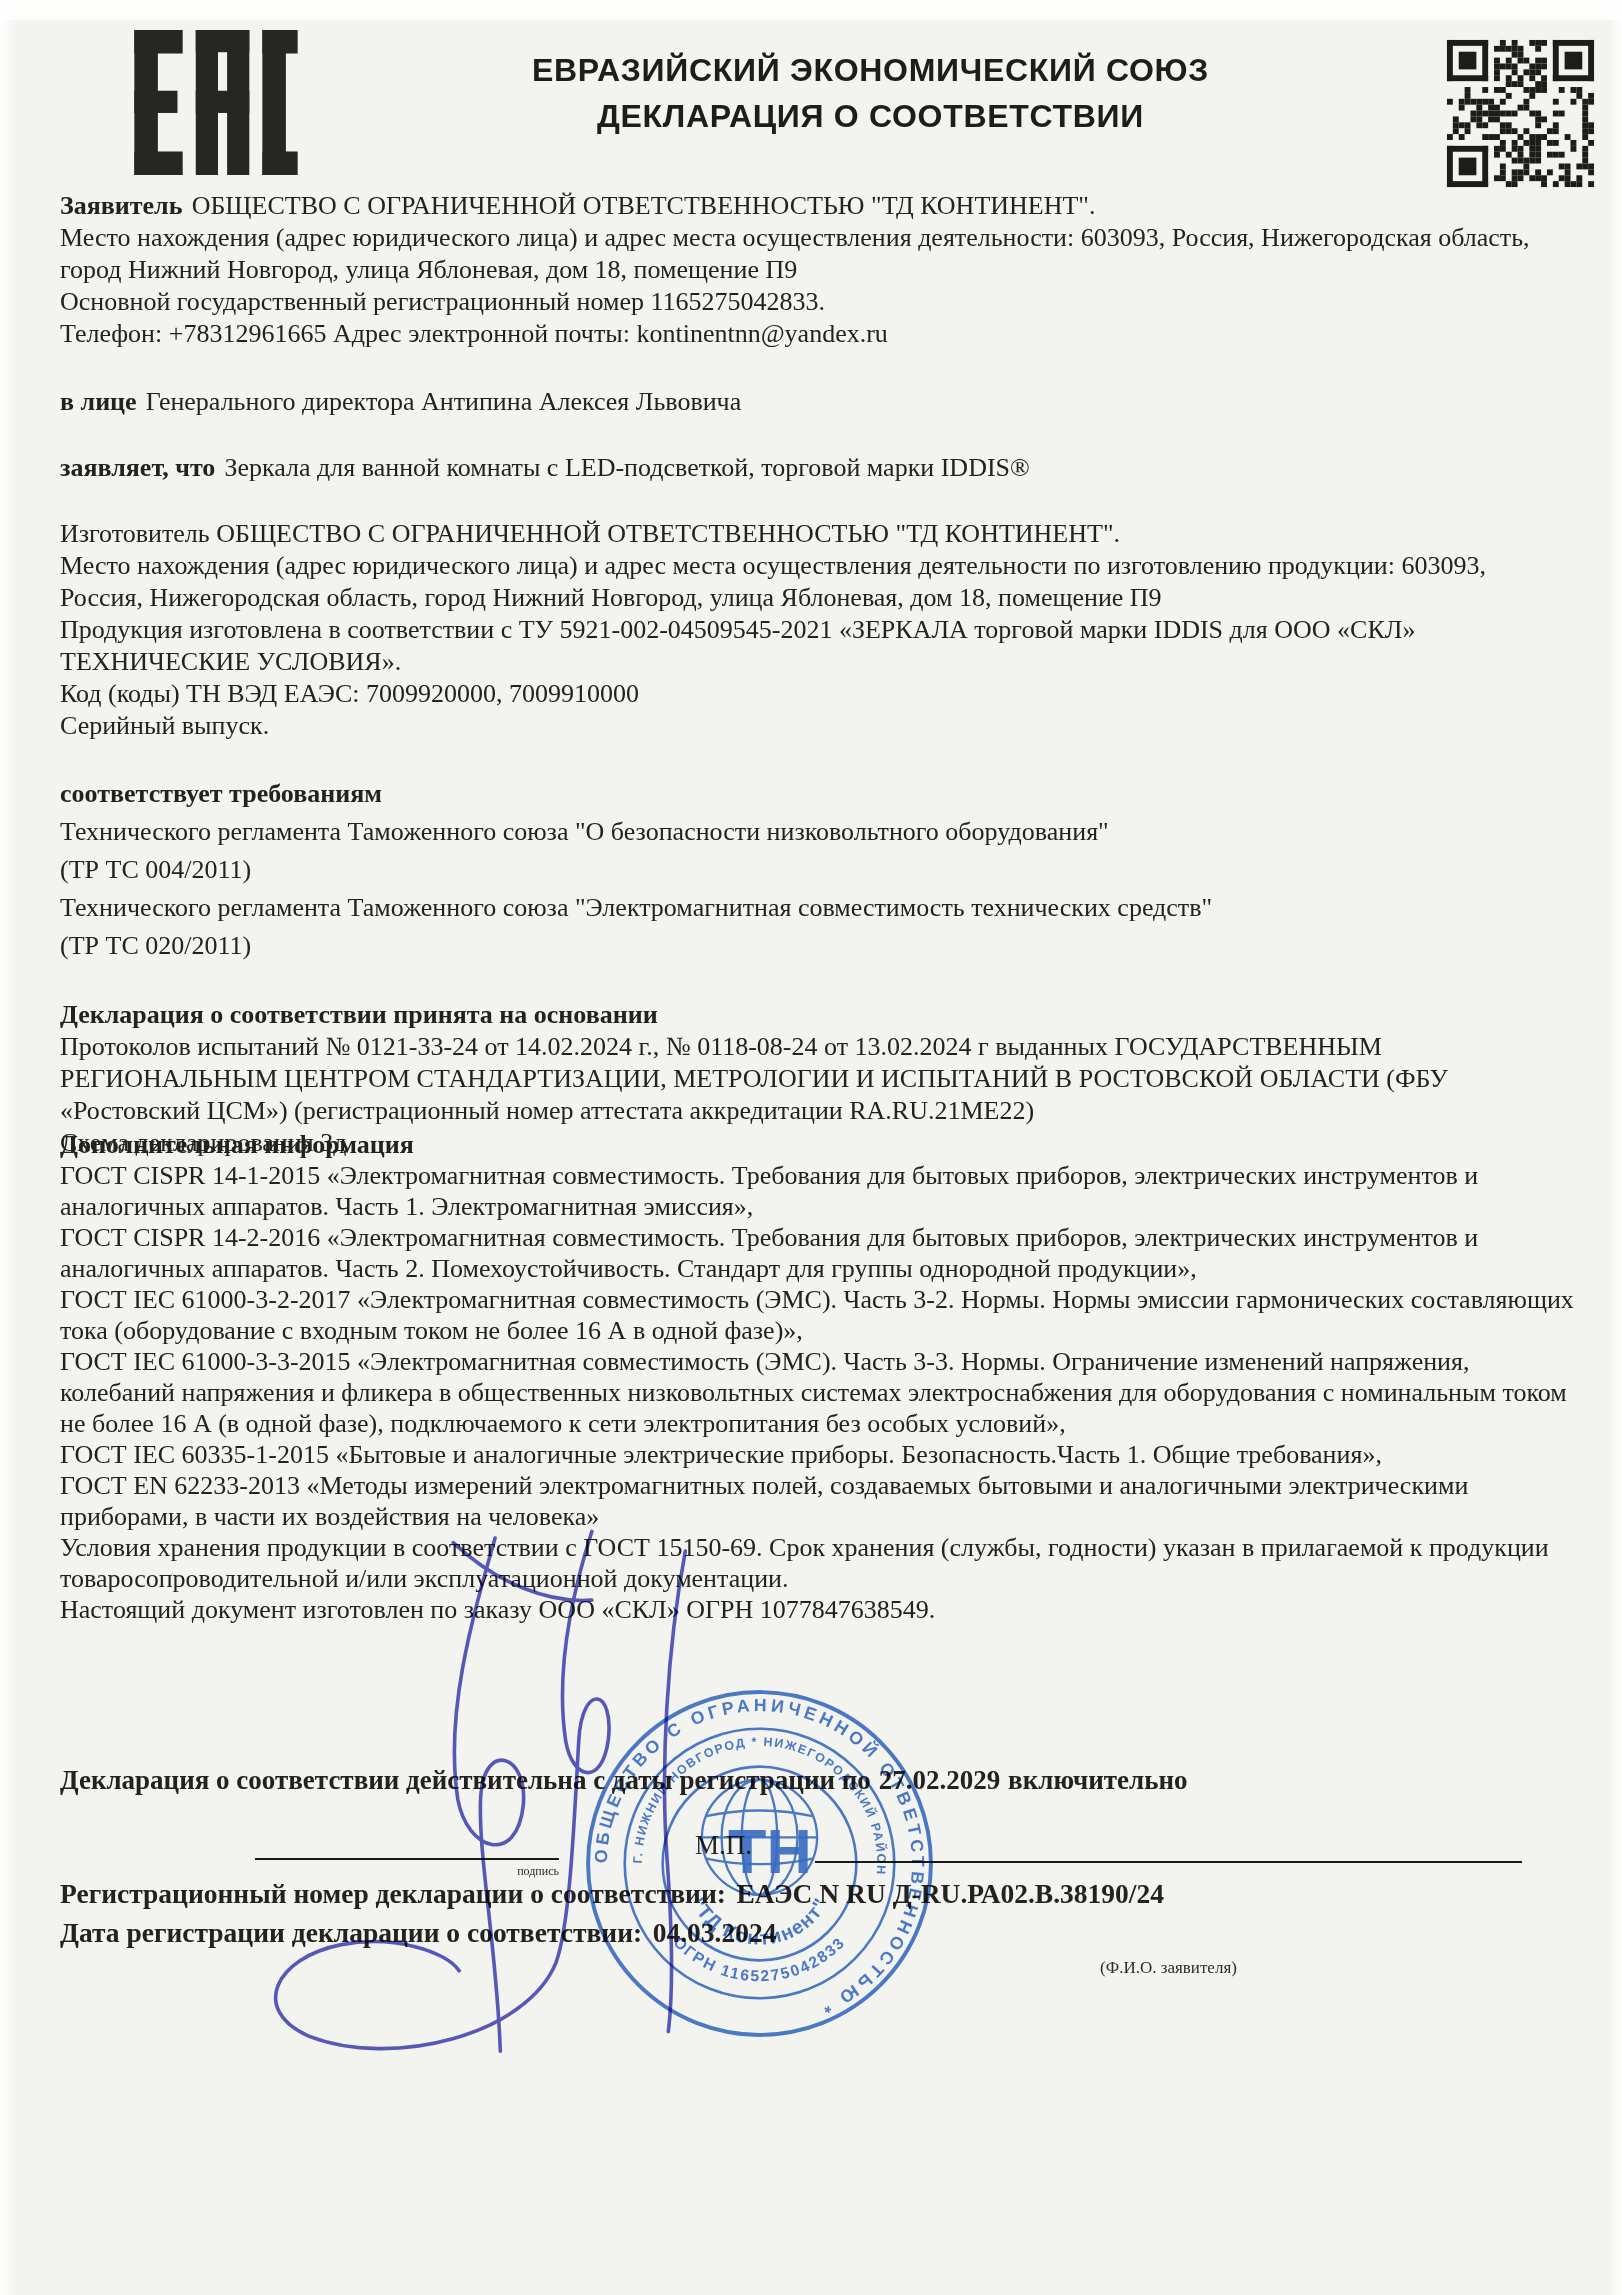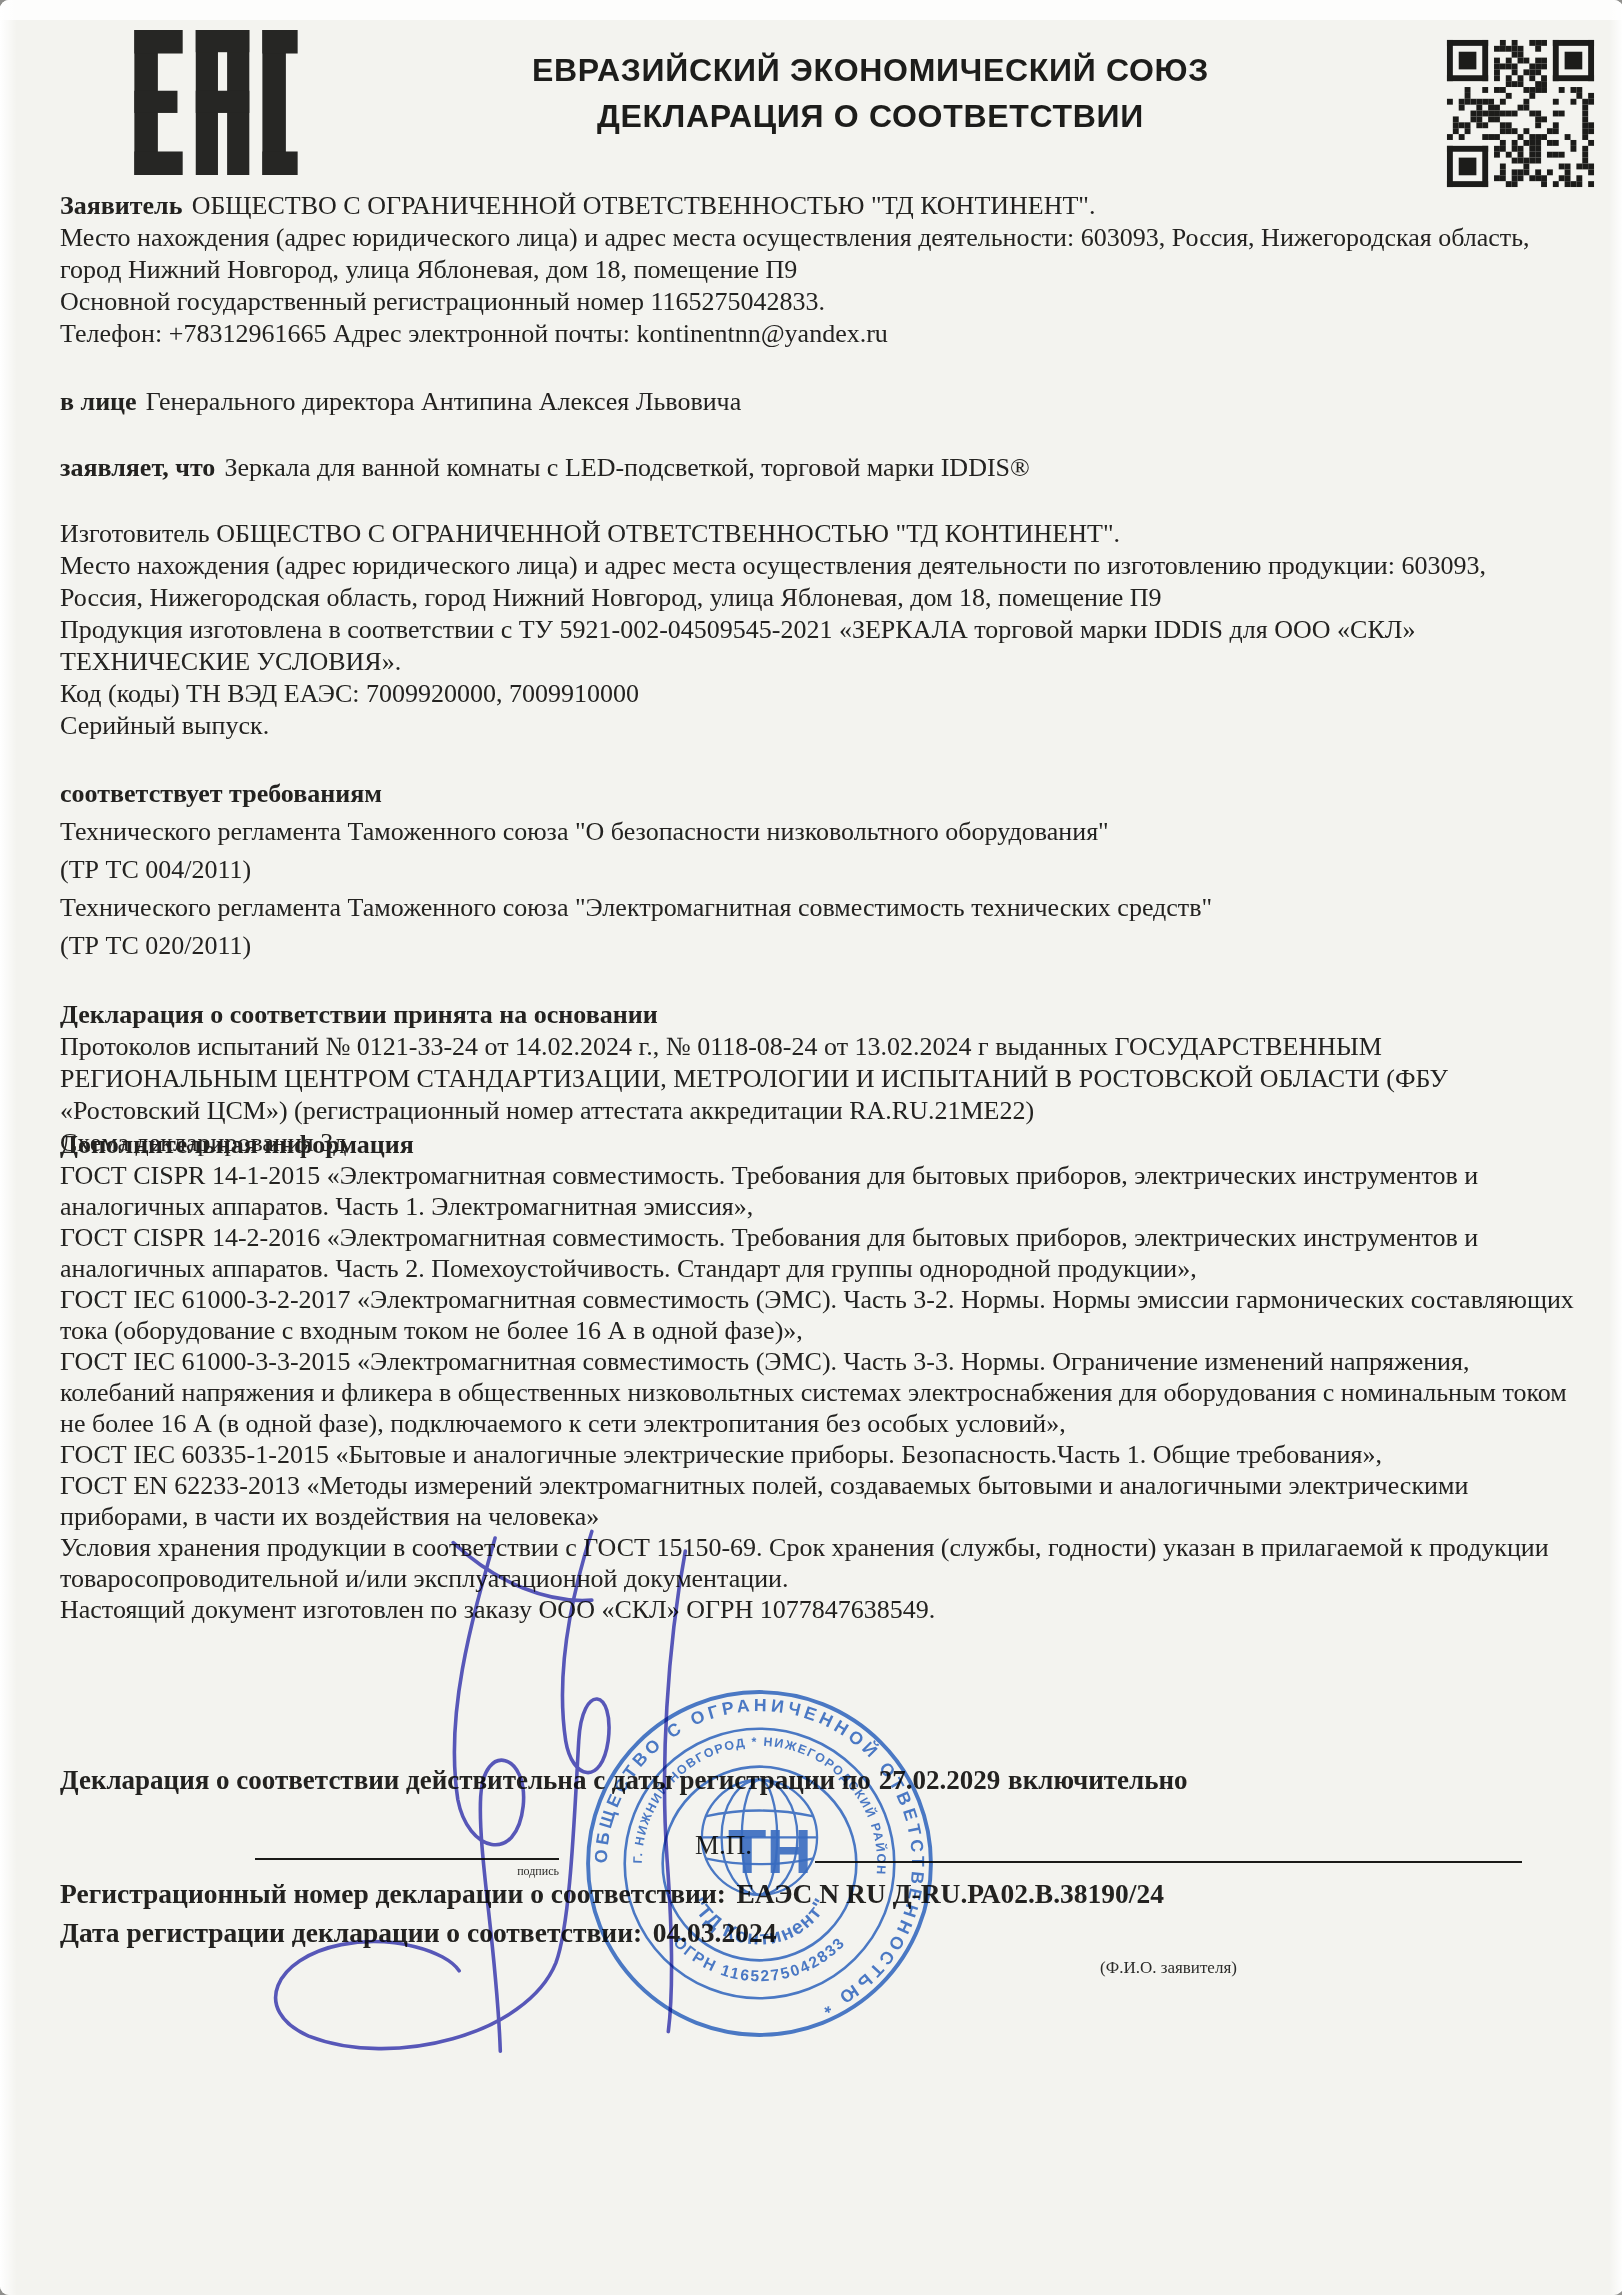--- a/index.html
+++ b/index.html
@@ -1,17 +1,17 @@
 <!DOCTYPE html>
 <html style="font-size:10.5px"><head>
 <meta charset="utf-8">
 <style>
   html,body{margin:0;padding:0;background:#8f8f8c;}
   .page{position:relative;width:1623px;height:2295px;background:#f3f3ef;
-        font-family:"Liberation Serif",serif;color:#232220;overflow:hidden;border-radius:9px;}
+        font-family:"Liberation Serif",serif;color:#232220;overflow:hidden;}
   .edge-top{position:absolute;left:0;top:0;width:1623px;height:19.6px;background:#fdfdfc;}
   .edge-left{position:absolute;left:0;top:0;width:17px;height:2295px;
              background:linear-gradient(90deg,#ffffff,rgba(255,255,255,0));}
   .edge-right{position:absolute;right:0;top:0;width:14.4px;height:2295px;
               background:linear-gradient(270deg,#ffffff,rgba(255,255,255,0));}
 
   .title{position:absolute;left:393px;top:47px;width:955px;text-align:center;
          font-family:"Liberation Sans",sans-serif;font-weight:bold;
          font-size:32px;line-height:46px;letter-spacing:0.7px;color:#1d1d1b;}
 

